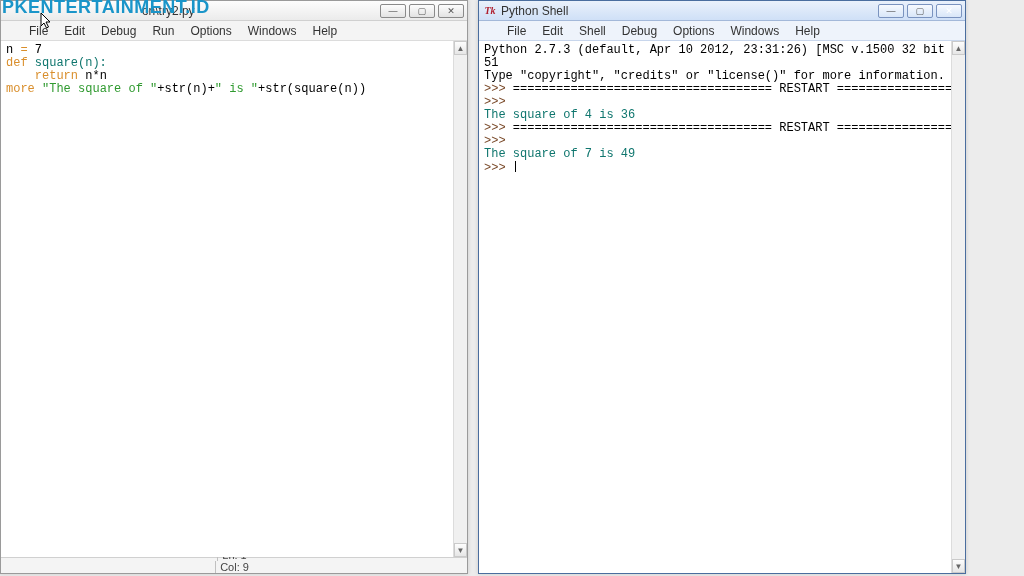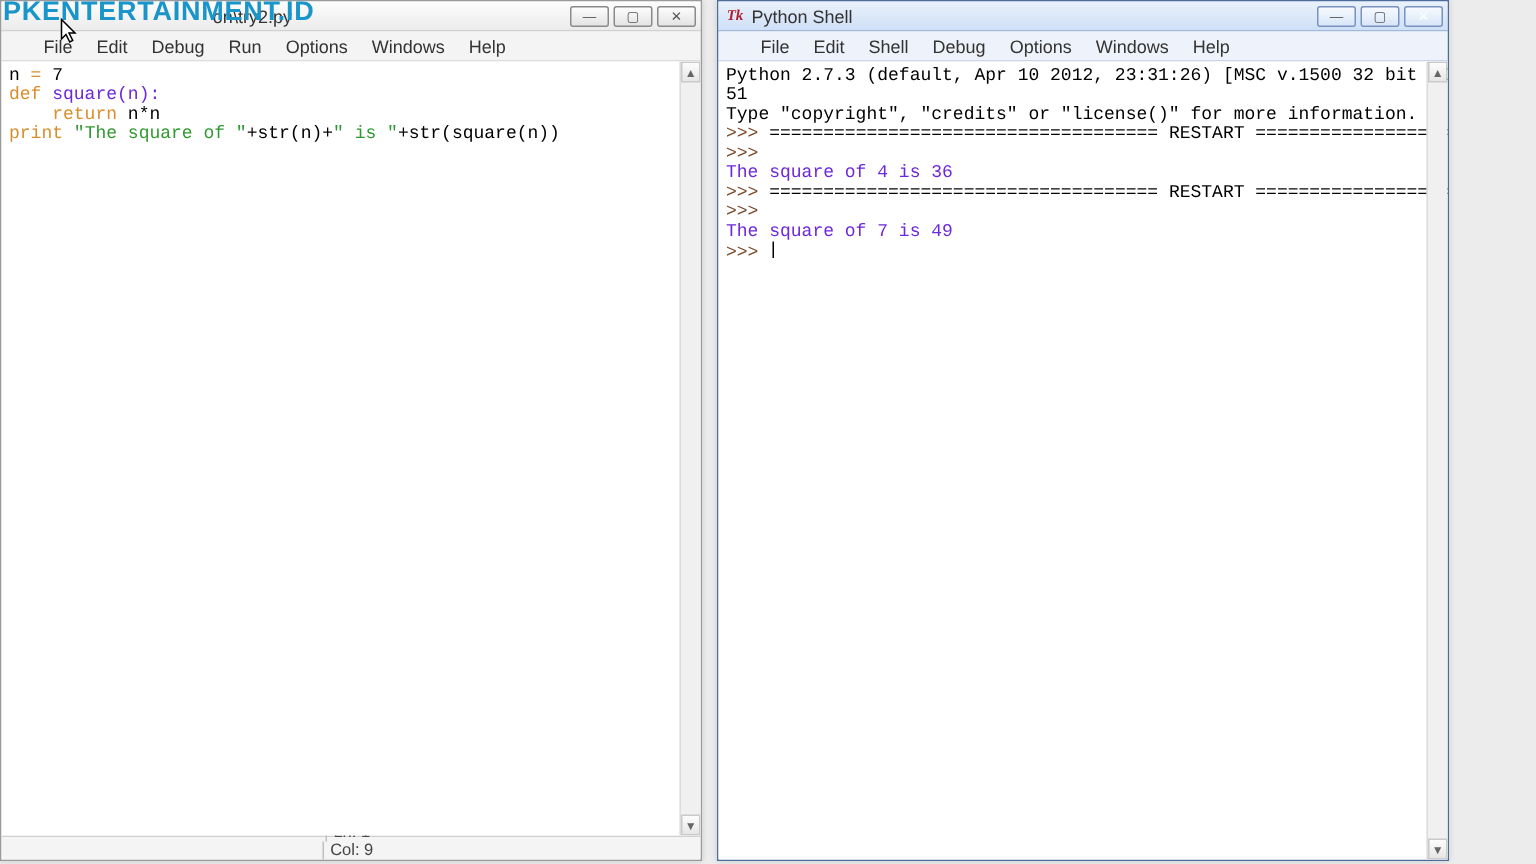--- a/index.html
+++ b/index.html
@@ -133,21 +133,21 @@
   .sb-arrow {
     height: 14px;
     display: flex; align-items: center; justify-content: center;
     font-size: 8px;
     color: #666;
     border: 1px solid #cacaca;
     background: linear-gradient(#fdfdfd,#e6e6e6);
   }
   
   .tok-kw { color: #d98e2b; }      
-  .tok-def { color: #6d28d9; }     
+  .tok-def { color: #0f766e; }     
   .tok-str { color: #2f9a2f; } 
   .tok-prompt { color: #7a4a2a; }  
   .tok-restart { color: #000; }
   
   .statusbar {
     height: 16px;
     border-top: 1px solid #d0d0d0;
     background: #f4f4f4;
     display: flex;
     justify-content: flex-end;
@@ -197,21 +197,21 @@
     <span class="menu-item">Debug</span>
     <span class="menu-item">Run</span>
     <span class="menu-item">Options</span>
     <span class="menu-item">Windows</span>
     <span class="menu-item">Help</span>
   </div>
   <div class="client">
     <div class="code-area"><span>n </span><span class="tok-kw">= </span><span>7</span>
 <span class="tok-kw">def</span><span class="tok-def"> square(n):</span>
 <span>    </span><span class="tok-kw">return</span><span> n*n</span>
-<span class="tok-kw">print</span><span> </span><span class="tok-str">"The square of "</span><span>+str(n)+</span><span class="tok-str">" is "</span><span>+str(square(n))</span></div>
+<span class="tok-kw">more</span><span> </span><span class="tok-str">"The square of "</span><span>+str(n)+</span><span class="tok-str">" is "</span><span>+str(square(n))</span></div>
     <div class="scrollbar-v">
       <div class="sb-arrow">▲</div>
       <div class="sb-arrow">▼</div>
     </div>
   </div>
   <div class="statusbar">
     <span class="cell">Ln: 1</span>
     <span class="cell">Col: 9</span>
   </div>
 </div>

